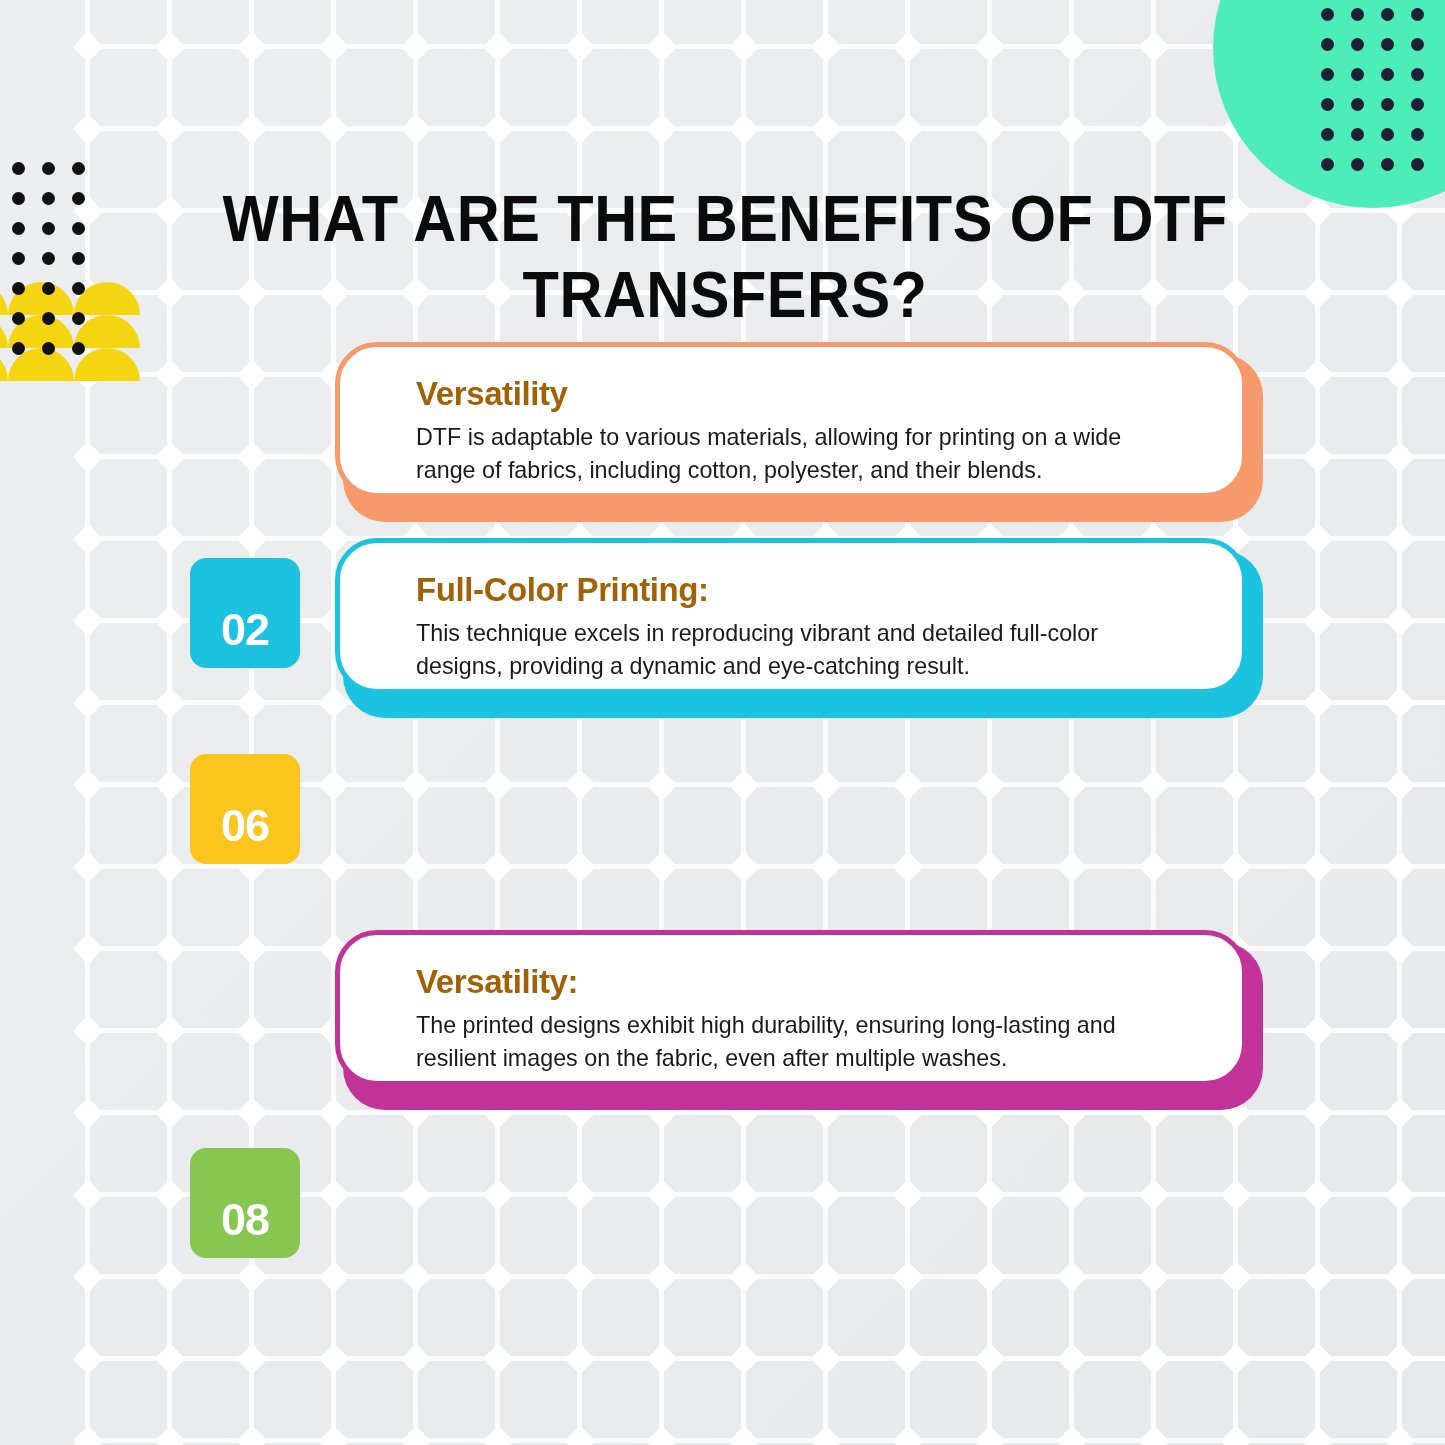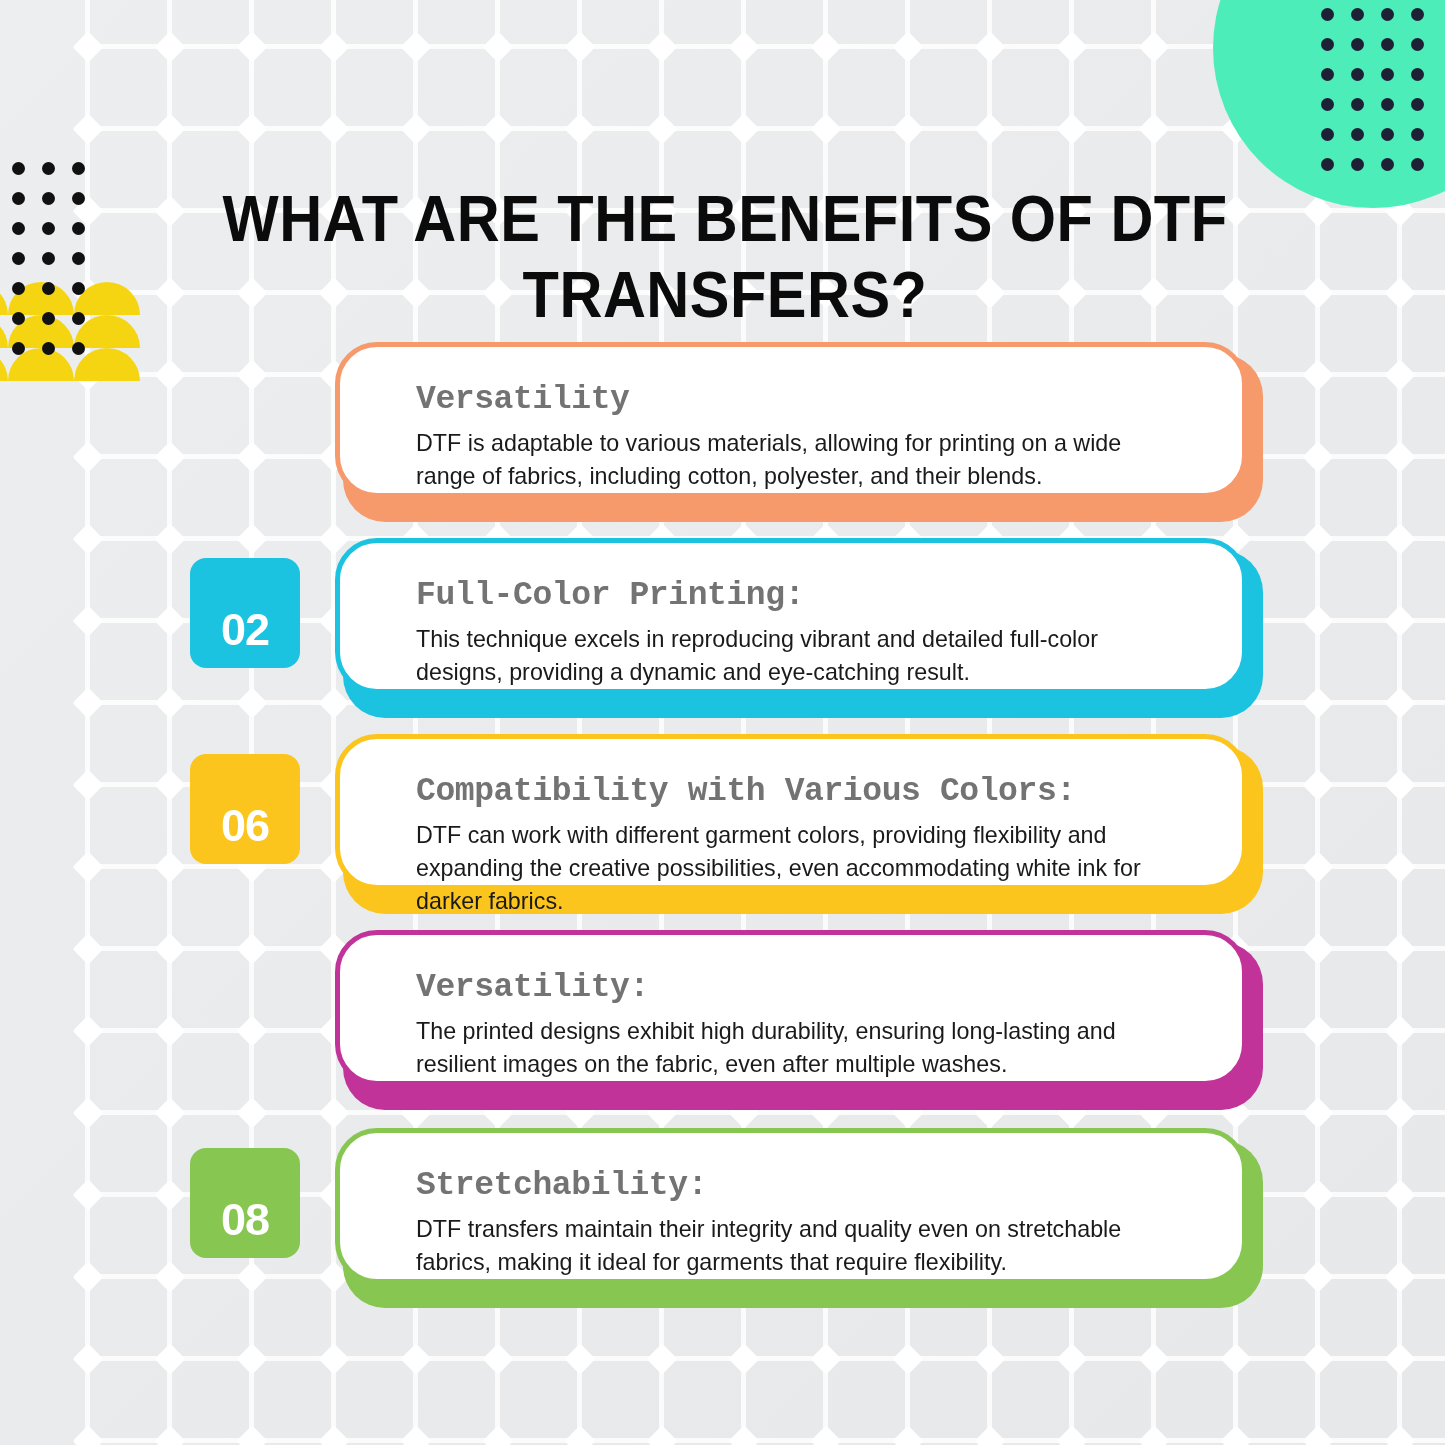--- a/index.html
+++ b/index.html
@@ -184,27 +184,27 @@
     top: 0;
     width: 912px;
     height: 156px;
     border-radius: 42px;
     background: #ffffff;
     border: 5px solid transparent;
     box-sizing: border-box;
     padding: 18px 34px 0 76px;
   }
   .card-title {
-    font-family: Liberation Mono, monospace;
+    font-family: Liberation Sans, sans-serif;
     font-weight: 700;
     font-size: 33px;
     line-height: 40px;
-    color: #737373;
+    color: #a16207;
     letter-spacing: -0.4px;
-    margin: 15px 0 6px 0;
+    margin: 9px 0 6px 0;
   }
   .card-body {
     font-family: "Liberation Sans Narrow", "Liberation Sans", sans-serif;
     font-weight: 400;
     font-size: 24px;
     line-height: 33px;
     color: #1a1a1a;
     margin: 0;
     transform: scaleX(0.97);
     transform-origin: left top;
@@ -605,47 +605,33 @@
           <div class="card" style="border-color: rgb(28, 195, 224);">
             <div class="card-title">Full-Color Printing:</div>
             <div class="card-body">This technique excels in reproducing vibrant and detailed full-color designs, providing a dynamic and eye-catching result.</div>
           </div>
         </div>
         <div class="badge" style="background: rgb(28, 195, 224);">
           <span class="badge-num">02</span>
         </div>
       </div>
       <div class="row" style="top: 734px;">
-        <div class="card-wrap">
-          <div class="card-shadow" style="background: rgb(251, 197, 29);"></div>
-          <div class="card" style="border-color: rgb(251, 197, 29);">
-            <div class="card-title">Compatibility with Various Colors:</div>
-            <div class="card-body">DTF can work with different garment colors, providing flexibility and expanding the creative possibilities, even accommodating white ink for darker fabrics.</div>
-          </div>
-        </div>
         <div class="badge" style="background: rgb(251, 197, 29);">
           <span class="badge-num">06</span>
         </div>
       </div>
       <div class="row" style="top: 930px;">
         <div class="card-wrap">
           <div class="card-shadow" style="background: rgb(194, 51, 154);"></div>
           <div class="card" style="border-color: rgb(194, 51, 154);">
             <div class="card-title">Versatility:</div>
             <div class="card-body">The printed designs exhibit high durability, ensuring long-lasting and resilient images on the fabric, even after multiple washes.</div>
           </div>
         </div>
       </div>
       <div class="row" style="top: 1128px;">
-        <div class="card-wrap">
-          <div class="card-shadow" style="background: rgb(136, 198, 82);"></div>
-          <div class="card" style="border-color: rgb(136, 198, 82);">
-            <div class="card-title">Stretchability:</div>
-            <div class="card-body">DTF transfers maintain their integrity and quality even on stretchable fabrics, making it ideal for garments that require flexibility.</div>
-          </div>
-        </div>
         <div class="badge" style="background: rgb(136, 198, 82);">
           <span class="badge-num">08</span>
         </div>
       </div>
     </div>
 
 </div>
 
 </body></html>

